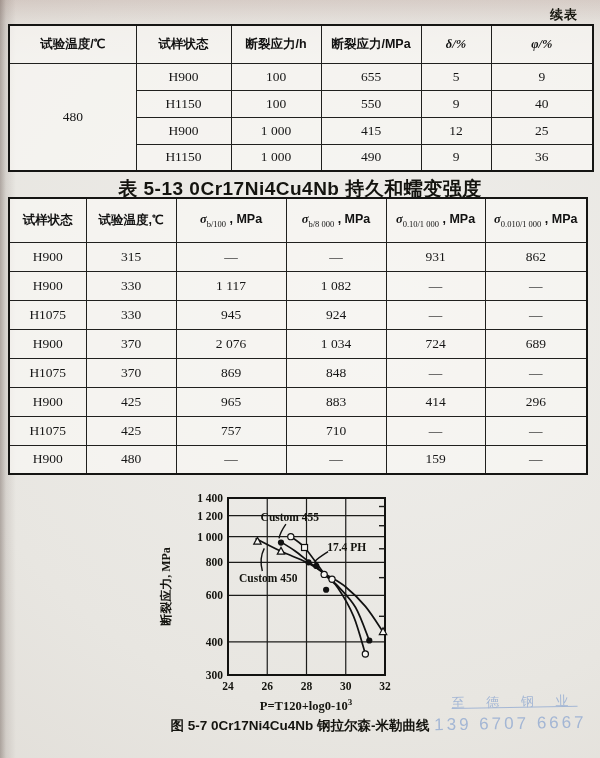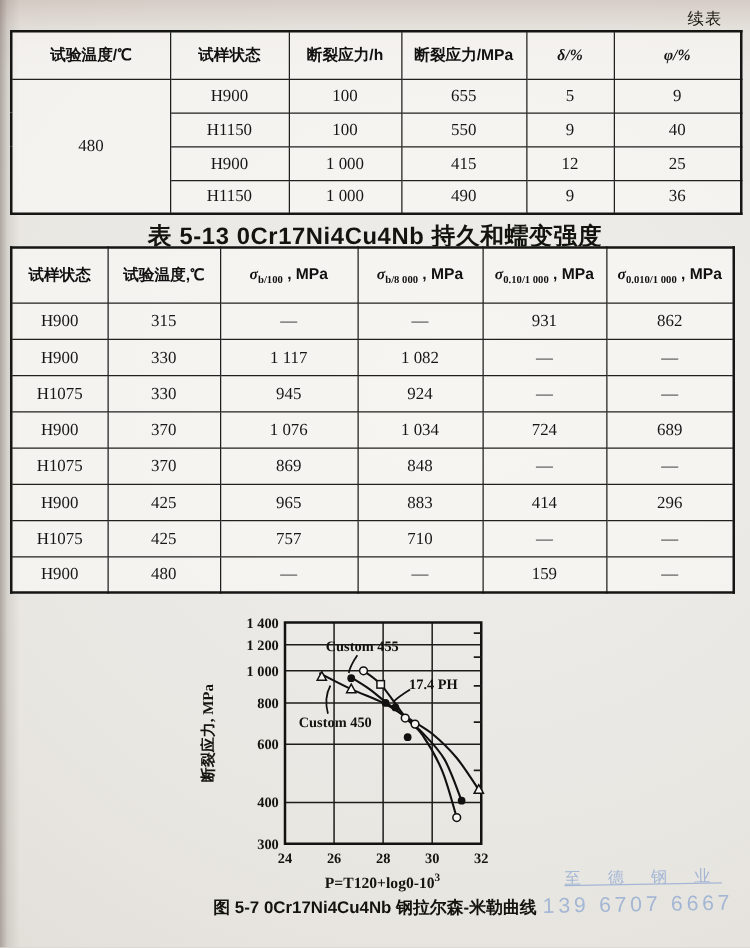--- a/index.html
+++ b/index.html
@@ -22,22 +22,22 @@
   th{font-family:"Liberation Sans",sans-serif;font-weight:bold;font-size:12.5px;color:#111;}
   td{font-family:"Liberation Serif",serif;font-size:13.5px;color:#161616;}
   #table1{left:8px;top:24px;width:584px;}
   #table1 thead tr{height:38px;}
   #table1 tbody tr{height:27px;}
   #table1 th:nth-child(5),#table1 th:nth-child(6){font-style:italic;font-family:"Liberation Serif",serif;}
   #table2{left:8px;top:197px;width:578px;}
   #table2 thead tr{height:44px;}
   #table2 tbody tr{height:29px;}
   .sym{font-style:italic;font-family:"Liberation Serif",serif;font-weight:bold;}
-  sub{font-size:8.5px;font-weight:bold;font-family:"Liberation Serif",serif;}
-  .cont-label{position:absolute;top:6px;right:22px;font-weight:normal;font-size:13px;color:#17170f;letter-spacing:1px;}
+  sub{font-size:8.5px;font-weight:normal;font-family:"Liberation Serif",serif;}
+  .cont-label{position:absolute;top:6px;right:22px;font-weight:bold;font-size:13px;color:#17170f;letter-spacing:1px;}
   .tbl-title{position:absolute;top:176px;left:0;width:600px;text-align:center;font-weight:bold;font-size:19px;color:#14140f;letter-spacing:0.5px;}
   
   #chart-wrap{position:absolute;left:150px;top:488px;width:268px;height:210px;}
   #xaxis-label{position:absolute;left:156px;top:697px;width:300px;text-align:center;
     font-family:"Liberation Serif",serif;font-weight:bold;font-size:12.5px;color:#15150f;}
   #xaxis-label sup{font-size:9px;font-weight:bold;}
   .fig-caption{position:absolute;top:717px;left:0;width:600px;text-align:center;font-weight:bold;font-size:13.5px;color:#14140f;}
   .fig-subcaption{position:absolute;top:737px;left:0;width:600px;text-align:center;font-size:11.5px;font-weight:bold;color:#22221c;}
   
   .watermark{position:absolute;right:14px;top:693px;text-align:center;opacity:.8;transform:rotate(-1deg);}
@@ -146,21 +146,21 @@
           <td>H1075</td>
           <td>330</td>
           <td>945</td>
           <td>924</td>
           <td>—</td>
           <td>—</td>
         </tr>
         <tr>
           <td>H900</td>
           <td>370</td>
-          <td>1 076</td>
+          <td>2 076</td>
           <td>1 034</td>
           <td>724</td>
           <td>689</td>
         </tr>
         <tr>
           <td>H1075</td>
           <td>370</td>
           <td>869</td>
           <td>848</td>
           <td>—</td>

